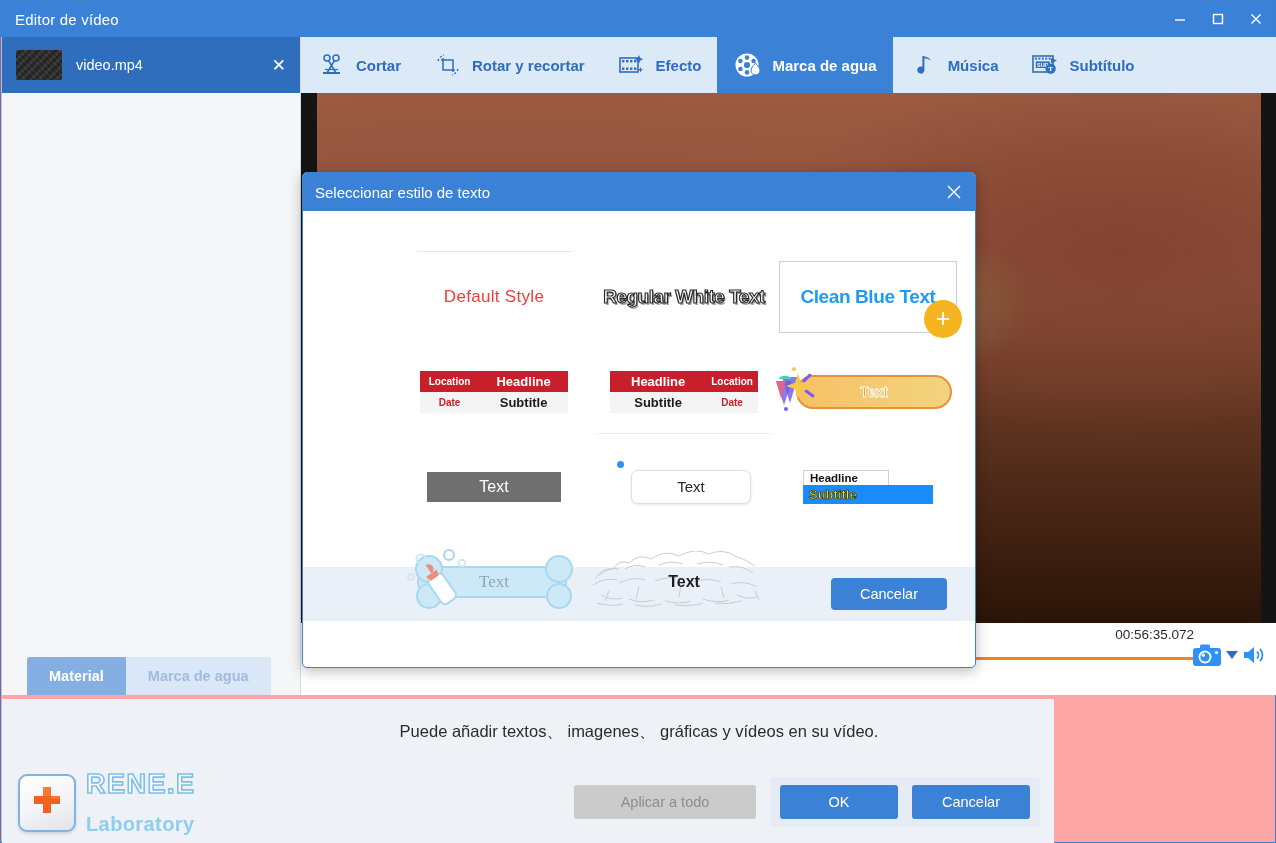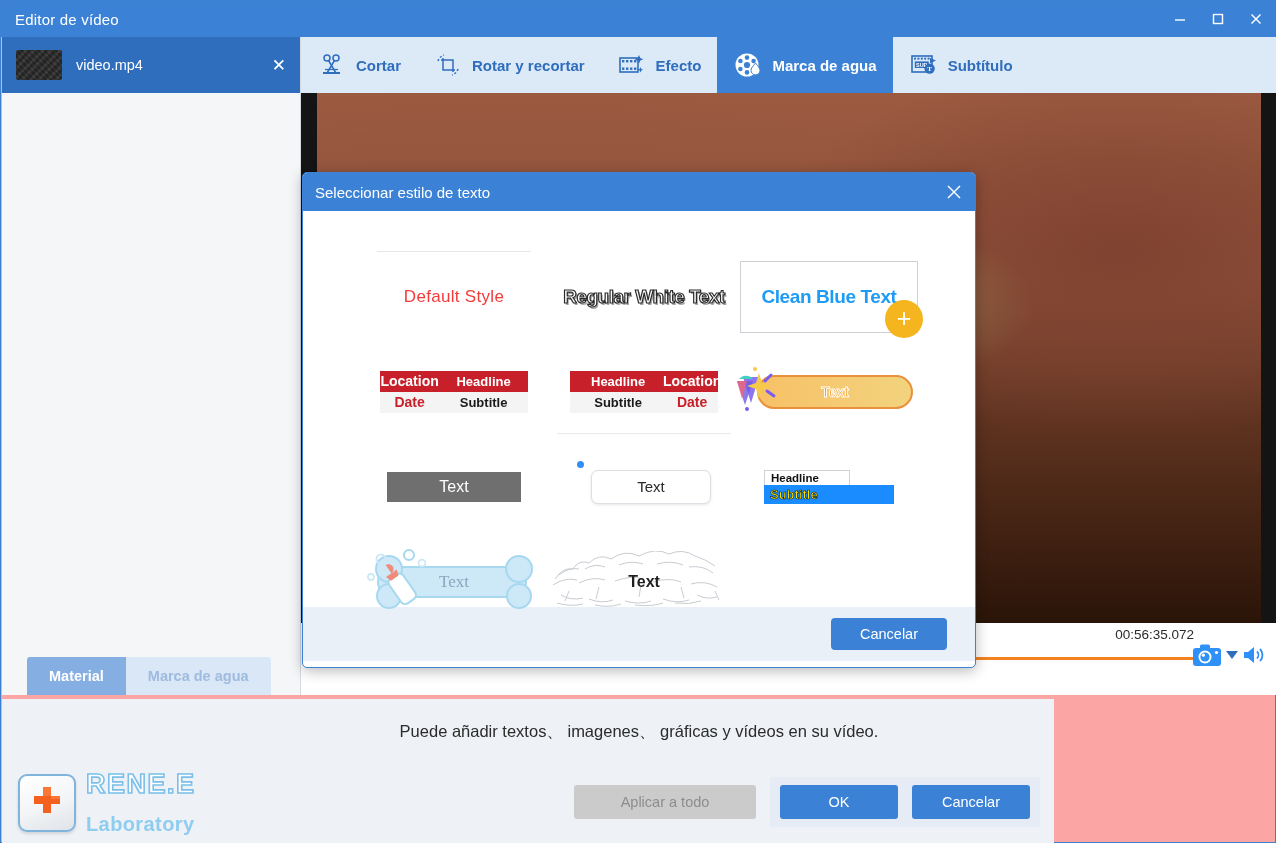--- a/index.html
+++ b/index.html
@@ -153,21 +153,21 @@
   .dialog {
     position: absolute; left: 301px; top: 171px; width: 674px; height: 496px;
     background: #ffffff; border: 1px solid #3b82d6; border-radius: 5px;
     box-shadow: 0 3px 14px rgba(0,0,0,.28); overflow: hidden;
   }
   .dlg-head {
     height: 38px; background: #3b82d6; display: flex; align-items: center; padding: 0 12px;
   }
   .dlg-title { color: #ffffff; font-size: 15px; }
   .dlg-close { margin-left: auto; color: #ffffff; cursor: pointer; display:flex; }
-  .dlg-body { height: 396px; background: #ffffff; padding: 16px; }
+  .dlg-body { height: 356px; background: #ffffff; padding: 16px; margin-left: 40px; }
   .style-grid {
     display: grid; grid-template-columns: repeat(3, 1fr); grid-template-rows: repeat(4, 95px);
     padding: 22px 40px 0 40px;
   }
   .style-cell {
     display: flex; align-items: center; justify-content: center; position: relative;
     cursor: pointer;
   }
   .style-cell.sep::before {
     content: ""; position: absolute; left: 18px; right: 18px; top: 2px; height: 1px; background: #e4e6ea;
@@ -204,21 +204,21 @@
   .plus-badge {
     position: absolute; right: -6px; bottom: -6px; width: 38px; height: 38px;
     border-radius: 50%; background: #f5b51f; display: flex; align-items: center; justify-content: center;
     color: #fff; font-size: 25px; line-height: 1; font-weight: 300;
   }
   .sp-table { display: flex; flex-direction: column; width: 148px; font-weight: bold; }
   .sp-table .row { display: flex; height: 21px; }
   .sp-table .c-red { background: #c8202a; color: #ffffff; display:flex; align-items:center; justify-content:center; }
   .sp-table .c-white { background: #f4f4f4; color: #1a1a1a; display:flex; align-items:center; justify-content:center; }
   .sp-table .c-white.red-txt { color: #c8202a; }
-  .t-sm { font-size: 14px; }
+  .t-sm { font-size: 10px; }
   .t-md { font-size: 13px; }
   .sp-gold {
     width: 156px; height: 34px; border-radius: 17px; border: 2px solid #e8913a;
     background: linear-gradient(90deg, #f7c166 0%, #f2d37e 100%);
     display: flex; align-items: center; justify-content: center;
     color: #f8a030; font-size: 14px; font-weight: bold;
     -webkit-text-stroke: .9px #ffffff;
   }
   .sp-gold-wrap { display: flex; align-items: center; margin-left: -16px; }
   .sp-gray {
@@ -347,20 +347,28 @@
               <circle cx="14" cy="22.4" r="2.3"></circle>
             <circle cx="7.4" cy="19" r="2.3"></circle>
               <circle cx="7.4" cy="11" r="2.3"></circle>
           </g>
           <path d="M22.5 13 c3 3.6 4.5 5.6 4.5 7.4 a4.5 4.5 0 0 1-9 0 c0-1.8 1.5-3.8 4.5-7.4z" fill="#ffffff" stroke="#3b82d6" stroke-width="1"></path>
         </svg>
       </span>
       <span>Marca de agua</span>
     </div>
 
+    <div class="tool">
+      <span class="ticon">
+        <svg width="24" height="26" viewBox="0 0 24 26">
+          <path d="M11 4 C15 5 18 6 19 9 C17.5 7 14.5 6.6 12.4 6.3 L12.4 18 a3.6 3.6 0 1 1-2-3.2 L10.4 4z" fill="#2f6dbd"></path>
+        </svg>
+      </span>
+      <span>Música</span>
+    </div>
 
     <div class="tool">
       <span class="ticon">
         <svg width="28" height="26" viewBox="0 0 28 26">
           <rect x="2" y="4" width="20" height="16" fill="none" stroke="#2f6dbd" stroke-width="1.6"></rect>
           <g fill="#2f6dbd">
             <rect x="4" y="5.6" width="2" height="2"></rect>
               <rect x="7.4" y="5.6" width="2" height="2"></rect>
             <rect x="10.8" y="5.6" width="2" height="2"></rect>
               <rect x="14.2" y="5.6" width="2" height="2"></rect>

